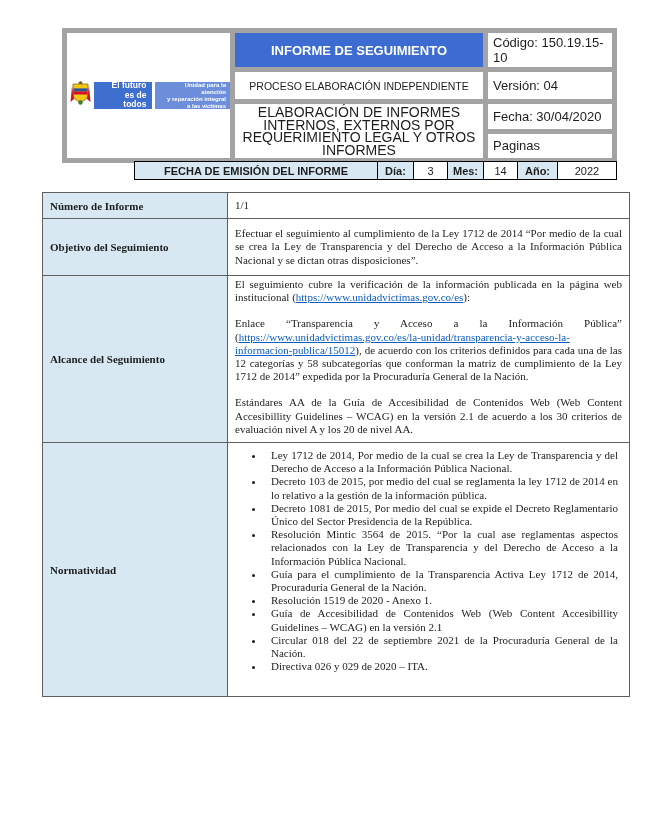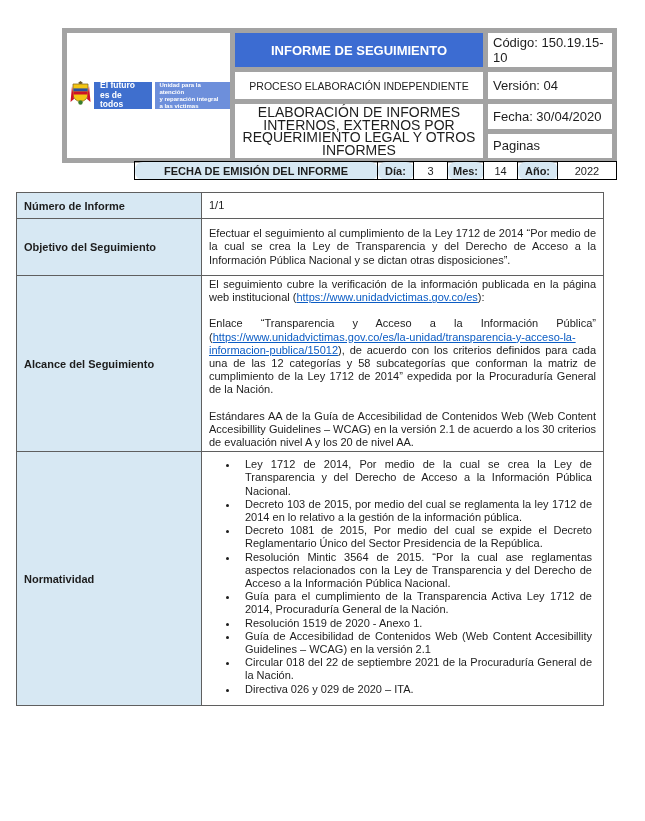--- a/index.html
+++ b/index.html
@@ -15,21 +15,21 @@
 
   table { border-collapse: collapse; table-layout: fixed; }
   td { padding: 0; vertical-align: middle; }
 
   
   .header-table {
     position: absolute; left: 62px; top: 28px;
     width: 550px;
   }
   .header-table td { border: 5px solid #a3a3a3; }
-  .logo-cell { width: 168px; background: #fff; }
+  .logo-cell { width: 168px; background: #fff; text-align: right; }
   .logo-wrap { display: flex; align-items: center; gap: 3px; padding-left: 3px; }
   .crest { flex: 0 0 auto; }
   .tagline-box {
     background: #3f6fce; color: #fff;
     font-size: 8.5px; font-weight: bold; line-height: 9.5px;
     padding: 4px 6px; height: 27px; display: flex; flex-direction: column; justify-content: center;
   }
   .entity-box {
     background: #6d8fdb; color: #fff;
     font-size: 6px; font-weight: bold; line-height: 7px;
@@ -39,25 +39,25 @@
     width: 253px; background: #3c6cd2; color: #fff;
     text-align: center; font-weight: bold; font-size: 13px;
   }
   .process-cell { text-align: center; font-size: 10.5px; }
   .subprocess-cell { text-align: center; font-size: 14px; line-height: 12.5px; padding: 2px 6px; }
   .meta-cell { width: 129px; font-size: 13px; padding: 2px 5px; }
 
   
   .emission-table { position: absolute; left: 134px; top: 161px; width: 482px; }
   .emission-table td { border: 1px solid #000; height: 18px; font-size: 11px; text-align: center; }
-  .em-label { background: #d7e8f3; font-weight: bold; border-radius: 8px; }
+  .em-label { background: #d7e8f3; font-weight: bold; }
   .em-value { background: #fff; }
 
   
-  .report-table { position: absolute; left: 16px; top: 192px; width: 587px; }
+  .report-table { position: absolute; left: 42px; top: 192px; width: 587px; font-family: Liberation Serif, serif; }
   .report-table td { border: 1px solid #5f5f5f; }
   .row-label {
     width: 185px; background: #d7e8f3;
     font-weight: bold; font-size: 11px;
     padding: 2px 7px; vertical-align: middle;
   }
   .row-content {
     width: 402px; background: #fff;
     font-size: 11px; line-height: 13.2px;
     padding: 2px 7px; vertical-align: middle;

